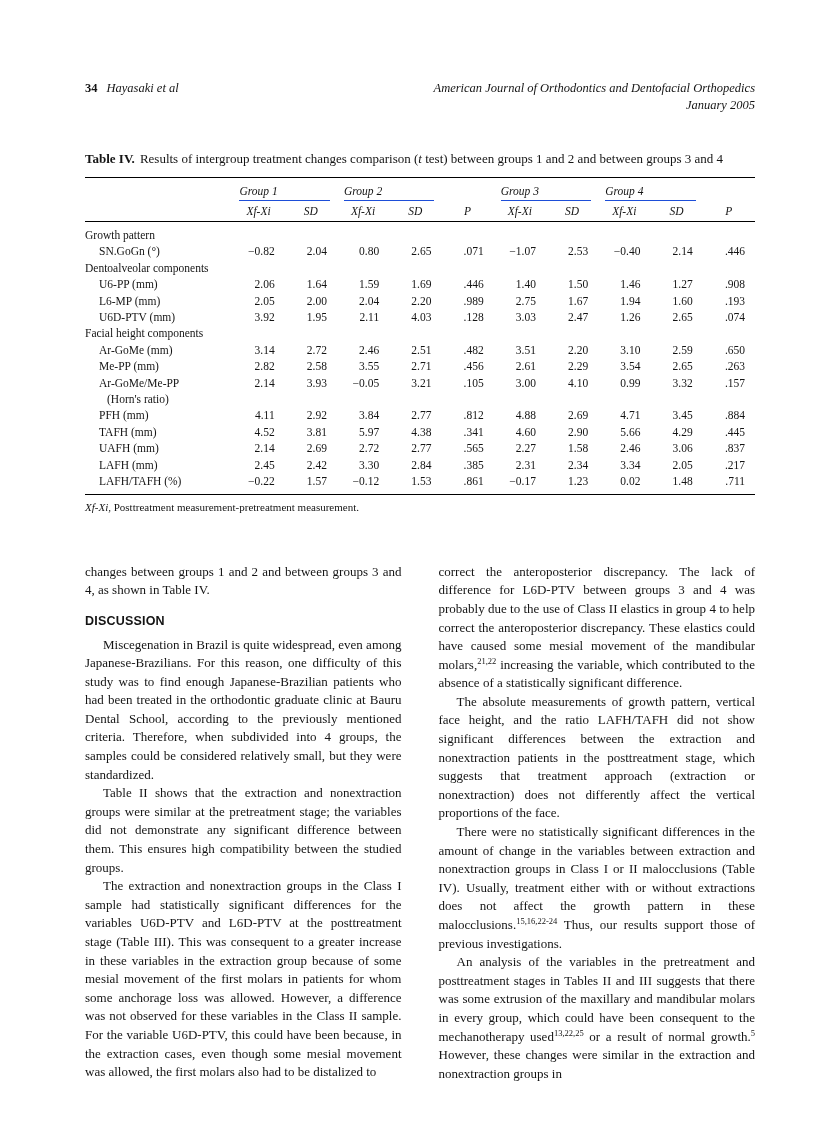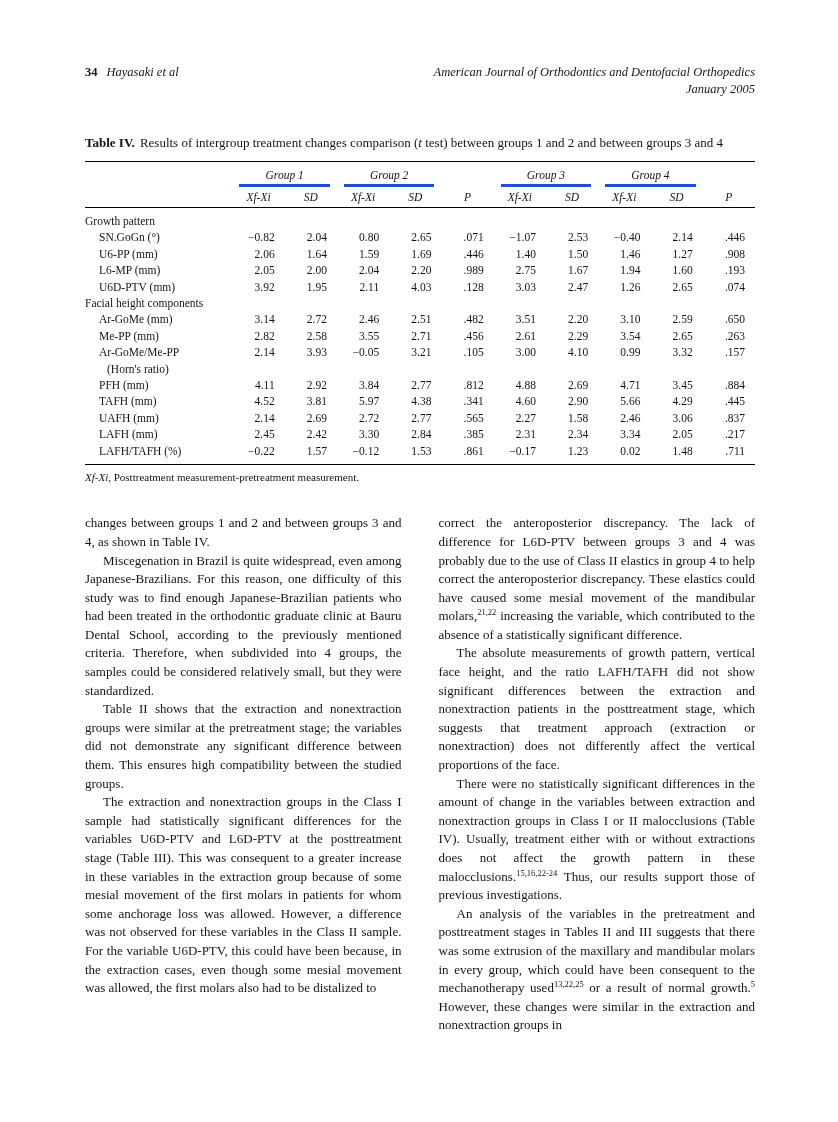--- a/index.html
+++ b/index.html
@@ -1,45 +1,45 @@
 <!DOCTYPE html>
 <html><head>
 <meta charset="utf-8">
 <style>
   html,body{margin:0;padding:0;background:#e8e8e8;}
   .page{
     width:838px;height:1122px;margin:0 auto;background:#ffffff;
-    box-sizing:border-box;padding:64px 83px 0 85px;overflow:hidden;
+    box-sizing:border-box;padding:80px 83px 0 85px;overflow:hidden;
     font-family:"Liberation Serif",serif;color:#141414;
   }
   
   .pagehead{display:flex;justify-content:space-between;align-items:flex-start;font-size:12.5px;line-height:1.35;}
   .pgnum{font-weight:bold;margin-right:9px;}
   .authors{font-style:italic;}
   .ph-right{text-align:right;font-style:italic;}
   
   .caption{margin:36px 0 9px;font-size:13px;line-height:1.4;text-align:left;}
   .cap-label{font-weight:bold;margin-right:5px;}
   
   .results{width:100%;border-collapse:collapse;table-layout:fixed;font-size:11.5px;border-top:1px solid #000;}
   .results th,.results td{font-weight:normal;padding:0;vertical-align:bottom;}
   .grp-row th{padding-top:7px;}
-  .grp span{display:block;border-bottom:3px solid #1d4ed8;margin:0 7px;padding-bottom:3px;font-style:italic;text-align:center;}
+  .grp span{display:block;border-bottom:1px solid #1d4ed8;margin:0 7px;padding-bottom:3px;font-style:italic;text-align:left;}
   .sub-row th{border-bottom:1px solid #000;padding:4px 0 4px;font-style:italic;text-align:center;}
   .results tbody td{line-height:16.4px;}
   .results tbody tr:first-child td{padding-top:5px;}
   .results tbody tr:last-child td{border-bottom:1px solid #000;padding-bottom:5px;}
   .num{text-align:right;padding-right:10px !important;}
   .lbl{text-align:left;white-space:nowrap;overflow:hidden;}
   .lbl.data{padding-left:14px !important;}
   .lbl.cont{padding-left:22px !important;}
   .footnote{font-size:11px;margin:5px 0 0;line-height:1.3;}
   .it{font-style:italic;}
   
-  .bodytext{display:flex;gap:37px;margin-top:30px;font-size:13px;line-height:18.6px;text-align:justify;justify-content:center;}
+  .bodytext{display:flex;gap:37px;margin-top:48px;font-size:13px;line-height:18.6px;text-align:justify;justify-content:center;}
   .col{flex:1;min-width:0;}
   .col p{margin:0;}
   .col p.ind{text-indent:18px;}
   .col h2{font-family:"Liberation Sans","DejaVu Sans",sans-serif;font-size:12.5px;letter-spacing:.2px;margin:12px 0 5px;text-align:left;}
   sup{font-size:8.5px;line-height:0;}
 </style>
 </head>
 <body>
 
 <div class="page">
@@ -124,20 +124,33 @@
             <td class="num">0.80</td>
             <td class="num">2.65</td>
             <td class="num">.071</td>
             <td class="num">−1.07</td>
             <td class="num">2.53</td>
             <td class="num">−0.40</td>
             <td class="num">2.14</td>
             <td class="num">.446</td>
           </tr>
           <tr>
+            <td class="lbl section">Dentoalveolar components</td>
+            <td class="num"></td>
+            <td class="num"></td>
+            <td class="num"></td>
+            <td class="num"></td>
+            <td class="num"></td>
+            <td class="num"></td>
+            <td class="num"></td>
+            <td class="num"></td>
+            <td class="num"></td>
+            <td class="num"></td>
+          </tr>
+          <tr>
             <td class="lbl data">U6-PP (mm)</td>
             <td class="num">2.06</td>
             <td class="num">1.64</td>
             <td class="num">1.59</td>
             <td class="num">1.69</td>
             <td class="num">.446</td>
             <td class="num">1.40</td>
             <td class="num">1.50</td>
             <td class="num">1.46</td>
             <td class="num">1.27</td>
@@ -301,20 +314,21 @@
           </tr>
         </tbody>
     </table>
 
     <p class="footnote"><span class="it">Xf-Xi</span><span>, Posttreatment measurement-pretreatment measurement.</span></p>
   </section>
 
   <section class="bodytext">
     <div class="col">
         <p><span>changes between groups 1 and 2 and between groups 3 and 4, as shown in Table IV.</span></p>
+        <h2><span>DISCUSSION</span></h2>
         <p class="ind"><span>Miscegenation in Brazil is quite widespread, even among Japanese-Brazilians. For this reason, one difficulty of this study was to find enough Japanese-Brazilian patients who had been treated in the orthodontic graduate clinic at Bauru Dental School, according to the previously mentioned criteria. Therefore, when subdivided into 4 groups, the samples could be considered relatively small, but they were standardized.</span></p>
         <p class="ind"><span>Table II shows that the extraction and nonextraction groups were similar at the pretreatment stage; the variables did not demonstrate any significant difference between them. This ensures high compatibility between the studied groups.</span></p>
         <p class="ind"><span>The extraction and nonextraction groups in the Class I sample had statistically significant differences for the variables U6D-PTV and L6D-PTV at the posttreatment stage (Table III). This was consequent to a greater increase in these variables in the extraction group because of some mesial movement of the first molars in patients for whom some anchorage loss was allowed. However, a difference was not observed for these variables in the Class II sample. For the variable U6D-PTV, this could have been because, in the extraction cases, even though some mesial movement was allowed, the first molars also had to be distalized to</span></p>
       </div>
     <div class="col">
         <p><span>correct the anteroposterior discrepancy. The lack of difference for L6D-PTV between groups 3 and 4 was probably due to the use of Class II elastics in group 4 to help correct the anteroposterior discrepancy. These elastics could have caused some mesial movement of the mandibular molars,</span><sup>21,22</sup><span> increasing the variable, which contributed to the absence of a statistically significant difference.</span></p>
         <p class="ind"><span>The absolute measurements of growth pattern, vertical face height, and the ratio LAFH/TAFH did not show significant differences between the extraction and nonextraction patients in the posttreatment stage, which suggests that treatment approach (extraction or nonextraction) does not differently affect the vertical proportions of the face.</span></p>
         <p class="ind"><span>There were no statistically significant differences in the amount of change in the variables between extraction and nonextraction groups in Class I or II malocclusions (Table IV). Usually, treatment either with or without extractions does not affect the growth pattern in these malocclusions.</span><sup>15,16,22-24</sup><span> Thus, our results support those of previous investigations.</span></p>
         <p class="ind"><span>An analysis of the variables in the pretreatment and posttreatment stages in Tables II and III suggests that there was some extrusion of the maxillary and mandibular molars in every group, which could have been consequent to the mechanotherapy used</span><sup>13,22,25</sup><span> or a result of normal growth.</span><sup>5</sup><span> However, these changes were similar in the extraction and nonextraction groups in</span></p>
       </div>

